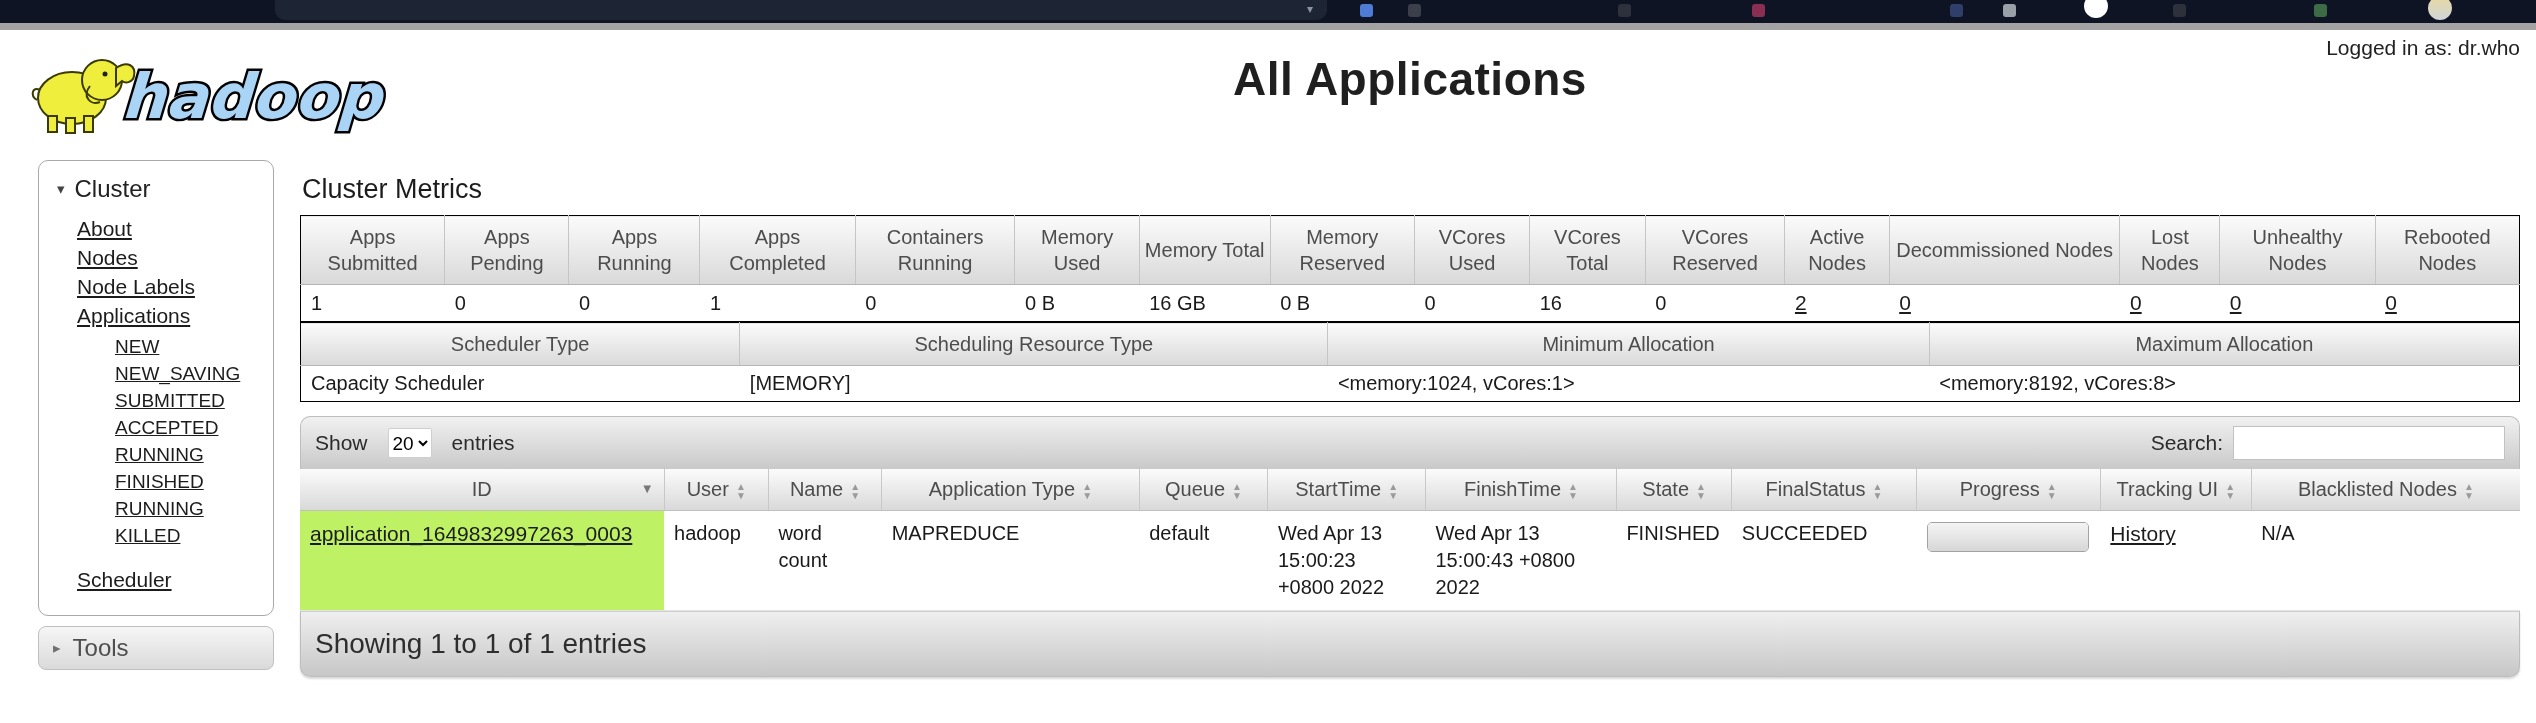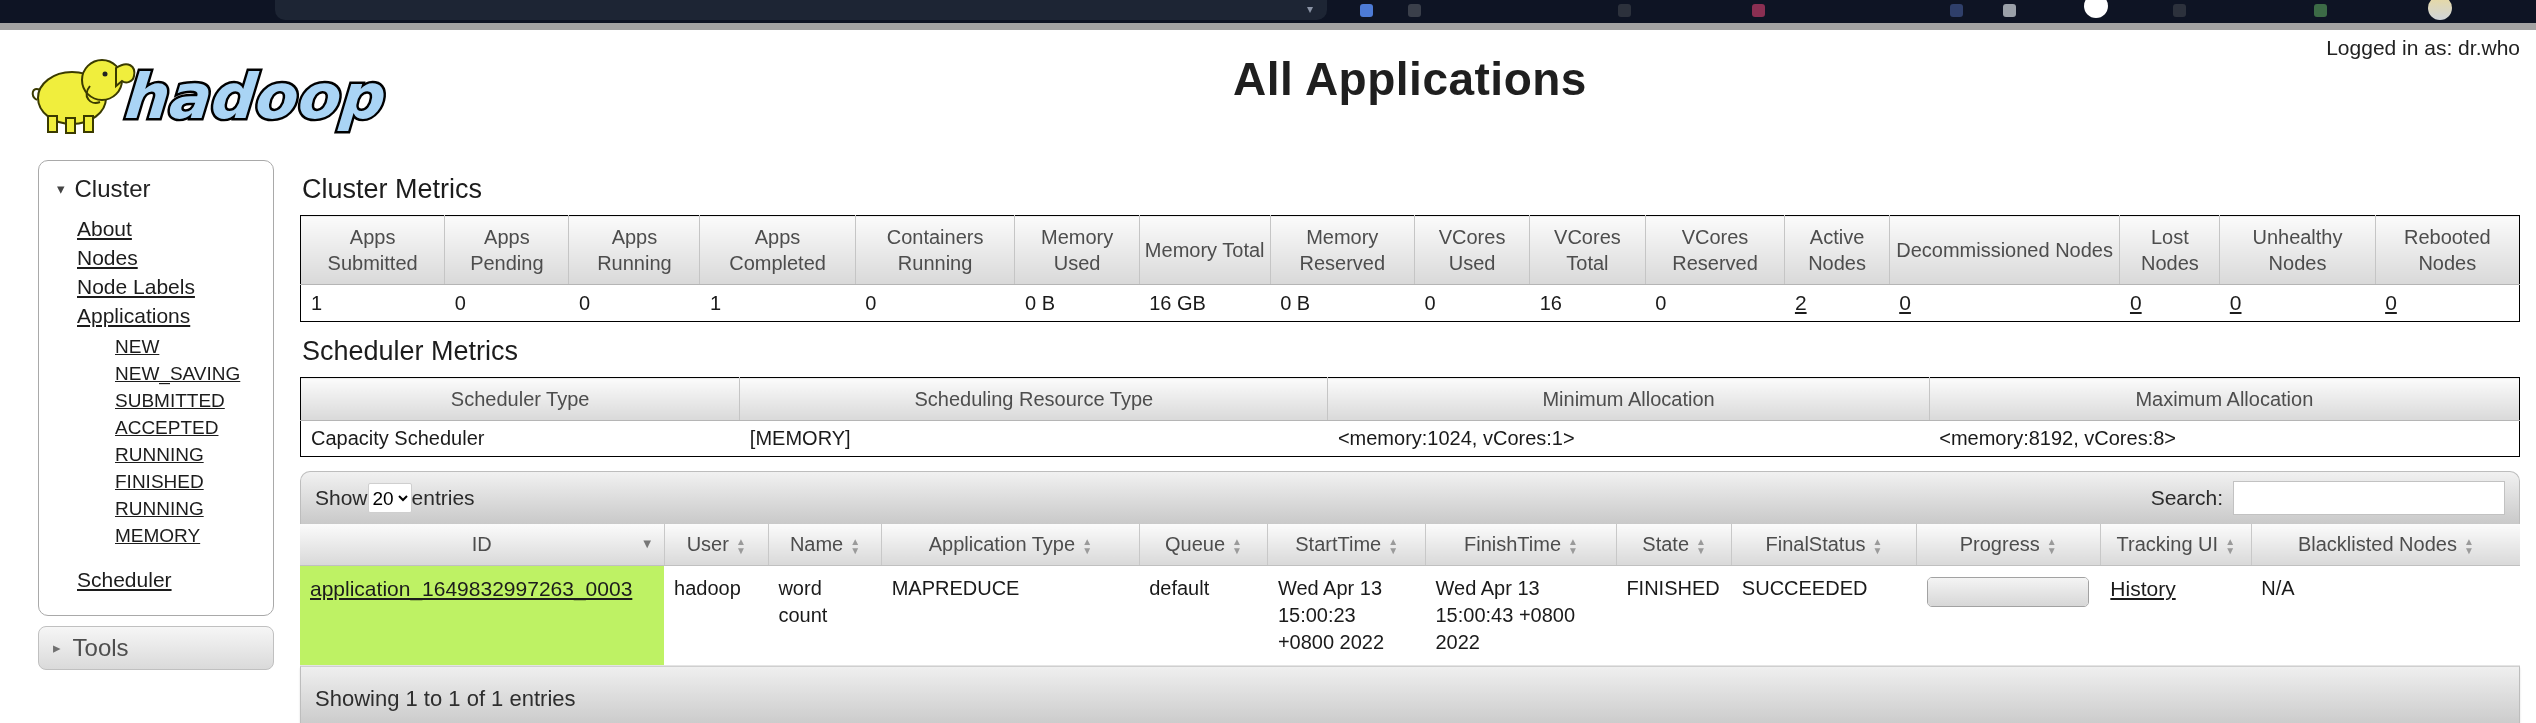--- a/index.html
+++ b/index.html
@@ -48,21 +48,21 @@
     background:linear-gradient(#fbfbfb,#d9d9d9);color:#4d4d4d;font-weight:400;
     font-size:20px;line-height:26px;text-align:center;padding:8px 4px;
     border-left:1px solid #c5c5c5;border-bottom:1px solid #b5b5b5;}
   .mtable th:first-child{border-left:none;}
   .mtable td{font-size:20px;padding:6px 10px;background:#fff;}
   .sched td.ctr{text-align:left;}
 
   .dt-toolbar{margin-top:14px;height:52px;background:linear-gradient(#f1f1f1,#c9c9c9);
     border:1px solid #bdbdbd;border-bottom:none;border-radius:10px 10px 0 0;
     display:flex;align-items:center;justify-content:space-between;padding:0 14px;font-size:21px;color:#2b2b2b;}
-  .show-group{display:flex;align-items:center;gap:0;}
+  .show-group{display:flex;align-items:center;gap:20px;}
   .show-group select{font-size:19px;height:30px;border:1px solid #cfcfcf;background:#fff;border-radius:2px;}
   .search-group{display:flex;align-items:center;gap:10px;}
   .search-group input{width:258px;height:32px;border:1px solid #c2c2c2;background:#fff;font-size:19px;padding:0 6px;}
 
   .apps th{
     background:linear-gradient(#fbfbfb,#d9d9d9);color:#4d4d4d;font-weight:400;font-size:20px;
     text-align:center;padding:9px 4px;border-left:1px solid #c8c8c8;border-bottom:1px solid #c0c0c0;
     white-space:nowrap;position:relative;cursor:pointer;}
   .apps th:first-child{border-left:none;}
   .sort{display:inline-flex;flex-direction:column;margin-left:7px;vertical-align:middle;}
@@ -70,21 +70,21 @@
   .id-sort{position:absolute;right:10px;top:12px;font-size:13px;color:#777;}
   .apps td{font-size:20px;line-height:27px;padding:9px 10px;vertical-align:top;background:#fff;border-bottom:1px solid #e4e4e4;}
   .apps td.sorted{background:#bef264;}
   .progress-wrap{width:160px;height:28px;border:1px solid #a2a2a2;border-radius:5px;margin:2px auto 0 auto;overflow:hidden;background:#fff;}
   .progress-fill{height:100%;background:linear-gradient(#f4f4f4,#d7d7d7);}
 
   .dt-footer{height:64px;background:linear-gradient(#efefef,#c7c7c7);
     border:1px solid #bdbdbd;border-top:1px solid #cfcfcf;border-radius:0 0 10px 10px;
     display:flex;align-items:center;justify-content:space-between;padding:0 14px;
     box-shadow:0 2px 2px rgba(0,0,0,0.15);}
-  .footer-info{font-size:22px;color:#2e2e2e;}
+  .footer-info{font-size:28px;color:#2e2e2e;}
   .pagination{display:flex;}
   .pagination .pg{font-size:21px;color:#a6a6a6;padding:9px 19px;
     background:linear-gradient(#f1f1f1,#e0e0e0);border:1px solid #d4d4d4;border-left:none;cursor:default;}
   .pagination .pg:first-child{border-left:1px solid #d4d4d4;border-radius:5px 0 0 5px;}
   .pagination .pg:last-child{border-radius:0 5px 5px 0;}
 </style>
 </head>
 <body>
 
 <div class="browser-bar">
@@ -138,21 +138,21 @@
       <div><a class="lnk">Applications</a></div>
     </div>
     <div class="nav-states">
       <div><a class="lnk">NEW</a></div>
       <div><a class="lnk">NEW_SAVING</a></div>
       <div><a class="lnk">SUBMITTED</a></div>
       <div><a class="lnk">ACCEPTED</a></div>
       <div><a class="lnk">RUNNING</a></div>
       <div><a class="lnk">FINISHED</a></div>
       <div><a class="lnk">RUNNING</a></div>
-      <div><a class="lnk">MEMORY</a></div>
+      <div><a class="lnk">KILLED</a></div>
     </div>
     <div class="nav-sched">
       <a class="lnk">Scheduler</a>
     </div>
   </div>
   <div class="tools-bar">
     <span class="arrow">▸</span>
     <span>Tools</span>
   </div>
 </div>
@@ -214,21 +214,20 @@
         <td>0</td>
         <td><a class="lnk">2</a></td>
         <td><a class="lnk">0</a></td>
         <td><a class="lnk">0</a></td>
         <td><a class="lnk">0</a></td>
         <td><a class="lnk">0</a></td>
       </tr>
     </tbody>
   </table>
 
-  <h2 class="sec">Scheduler Metrics</h2>
   <table class="mtable sched">
     <colgroup>
       <col style="width:19.8%">
         <col style="width:26.5%">
         <col style="width:27.1%">
         <col style="width:26.6%">
     </colgroup>
     <thead>
       <tr>
         <th>Scheduler Type</th>

